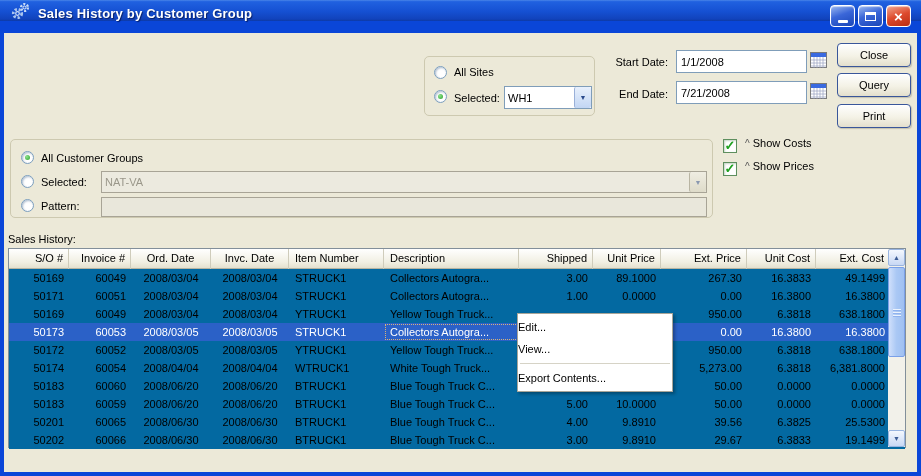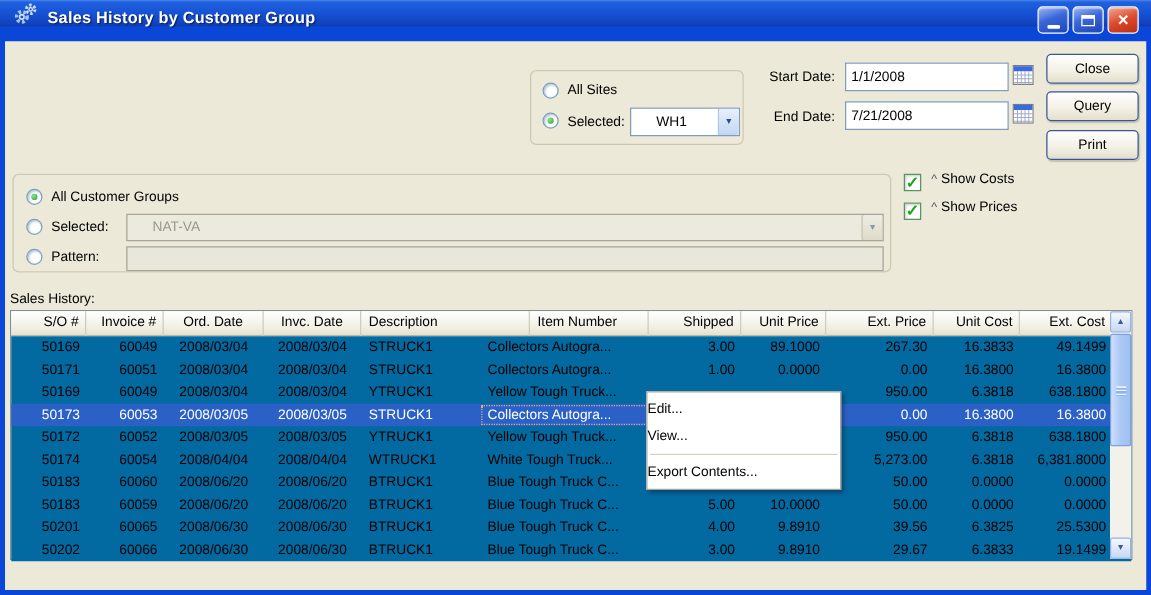--- a/index.html
+++ b/index.html
@@ -39,21 +39,21 @@
     box-shadow:inset 1px 1px 2px rgba(90,130,90,.35); display:flex; align-items:center; justify-content:center; }
   .checkbox .tick { color:#1fa11f; font-size:13px; font-weight:bold; line-height:1; margin-top:-2px; }
   .caret { color:#555; font-size:10px; }
 
   .lbl { position:absolute; white-space:nowrap; }
 
   
   .tinput { position:absolute; border:1px solid #7f9db9; background:#fff; font:11px "Liberation Sans",sans-serif;
     padding:0 4px; }
   .combo { position:absolute; border:1px solid #7f9db9; background:#fff; display:flex; align-items:center; }
-  .combo .cval { flex:1; padding:0 20px; overflow:hidden; white-space:nowrap; }
+  .combo .cval { flex:1; padding:0 3px; overflow:hidden; white-space:nowrap; }
   .combo .cbtn { width:17px; align-self:stretch; border-left:1px solid #9ab0d8; border-radius:2px;
     background:linear-gradient(180deg,#e8f0fc,#c2d6f4); display:flex; align-items:center; justify-content:center;
     color:#2a4a8c; font-size:7px; cursor:pointer; }
   .combo.disabled { background:#eceadf; border-color:#a8a496; }
   .combo.disabled .cval { color:#9a978a; }
   .combo.disabled .cbtn { background:linear-gradient(180deg,#efede2,#dedbc9); border-left-color:#b8b4a2; color:#8a98b0; }
   .tinput.disabled { background:#e9e7db; border-color:#a8a496; }
 
   
   .xpbtn { position:absolute; width:74px; height:24px; border:1px solid #39569a; border-radius:4px;
@@ -184,22 +184,22 @@
     <span class="lbl" style="left:741px; top:127px;"><span class="caret">^</span> <span>Show Prices</span></span>
 
     <span class="lbl" style="left:4px; top:200px;">Sales History:</span>
 
     <div class="table" style="left:4px; top:215px;">
       <div class="thead">
           <div class="hcell c0 al-r">S/O #</div>
           <div class="hcell c1 al-r">Invoice #</div>
           <div class="hcell c2 al-c">Ord. Date</div>
           <div class="hcell c3 al-c">Invc. Date</div>
+          <div class="hcell c4 al-l">Item Number</div>
           <div class="hcell c5 al-l">Description</div>
-          <div class="hcell c4 al-l">Item Number</div>
           <div class="hcell c6 al-r">Shipped</div>
           <div class="hcell c7 al-r">Unit Price</div>
           <div class="hcell c8 al-r">Ext. Price</div>
           <div class="hcell c9 al-r">Unit Cost</div>
           <div class="hcell c10 al-r">Ext. Cost</div>
         </div>
       <div class="tbody">
           <div class="trow">
             <div class="cell c0 al-r">50169</div>
             <div class="cell c1 al-r">60049</div>

